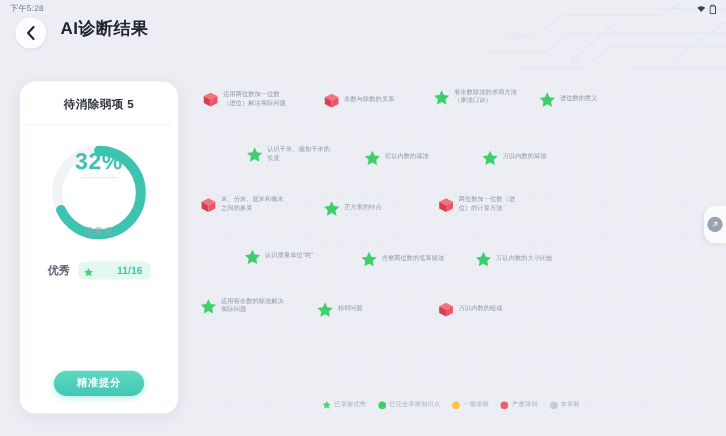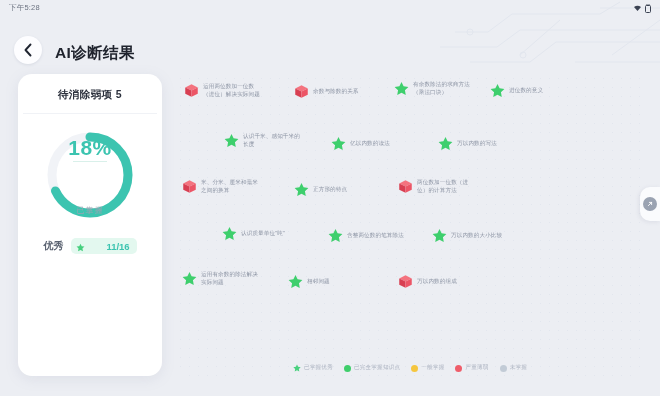--- a/index.html
+++ b/index.html
@@ -19,21 +19,21 @@
     position:absolute; top:0; left:0; right:0; height:16px;
     display:flex; align-items:center; justify-content:space-between;
     padding:0 9px; z-index:5;
   }
   .status-time { font-size:7.5px; color:#6b7280; letter-spacing:.2px;text-align:right; }
   .status-icons { display:flex; align-items:center; gap:3px; }
 
   
   .header {
     position:absolute; top:16px; left:0; height:48px;
-    display:flex; align-items:flex-end; gap:13px; padding-left:14px; z-index:5;
+    display:flex; align-items:flex-start; gap:13px; padding-left:14px; z-index:5;
   }
   .back-btn {
     width:28px; height:28px; border-radius:50%;
     background:#fdfdff; box-shadow:0 1px 3px rgba(80,90,120,.13);
     display:flex; align-items:center; justify-content:center; cursor:pointer;
   }
   .page-title {
     font-size:15.5px; font-weight:bold; color:#20242e; letter-spacing:.4px;
   }
 
@@ -173,36 +173,37 @@
   <div class="summary-card">
     <div class="summary-title">待消除弱项 5</div>
     <div class="card-divider"></div>
 
     <div class="ring-wrap">
       <svg width="96" height="96" viewBox="0 0 96 96">
         <circle cx="48" cy="48" r="38" fill="none" stroke="#f1f3f7" stroke-width="9"></circle>
         <circle id="ring-arc" cx="48" cy="48" r="38" fill="none" stroke="#3cc4b0" stroke-width="9" stroke-linecap="round" transform="rotate(-90 48 48)" stroke-dasharray="162.3575083375205 238.76104167282426"></circle>
       </svg>
       <div class="ring-center">
-        <div class="ring-pct">18%</div>
+        <div class="ring-pct">32%</div>
         <div class="ring-rule"></div>
         <div class="ring-label">已掌握</div>
       </div>
     </div>
 
     <div class="grade-row">
       <span class="grade-text">优秀</span>
       <span class="grade-badge">
         <svg width="9" height="9" viewBox="0 0 20 20" class="marker">
           <path d="M10 1.6 L12.7 7.2 L18.8 8 L14.3 12.2 L15.5 18.3 L10 15.3 L4.5 18.3 L5.7 12.2 L1.2 8 L7.3 7.2 Z" fill="#46cf7e"></path>
         </svg>
         <span class="grade-score">11/16</span>
       </span>
     </div>
 
+    <button class="cta-btn">精准提分</button>
   </div>
 
   <div class="knowledge-panel">
     <div class="dots"></div>
     <div class="nodes" id="nodes-root">
         <div class="node" style="left: 8px; top: 8px;">
           <svg class="marker" width="15" height="15" viewBox="0 0 24 24">
             <path d="M12 2 L22 7 L12 12 L2 7 Z" fill="#f4737f"></path>
             <path d="M2 7 L12 12 L12 22 L2 17 Z" fill="#d83f52"></path>
             <path d="M22 7 L12 12 L12 22 L22 17 Z" fill="#ec5566"></path>

